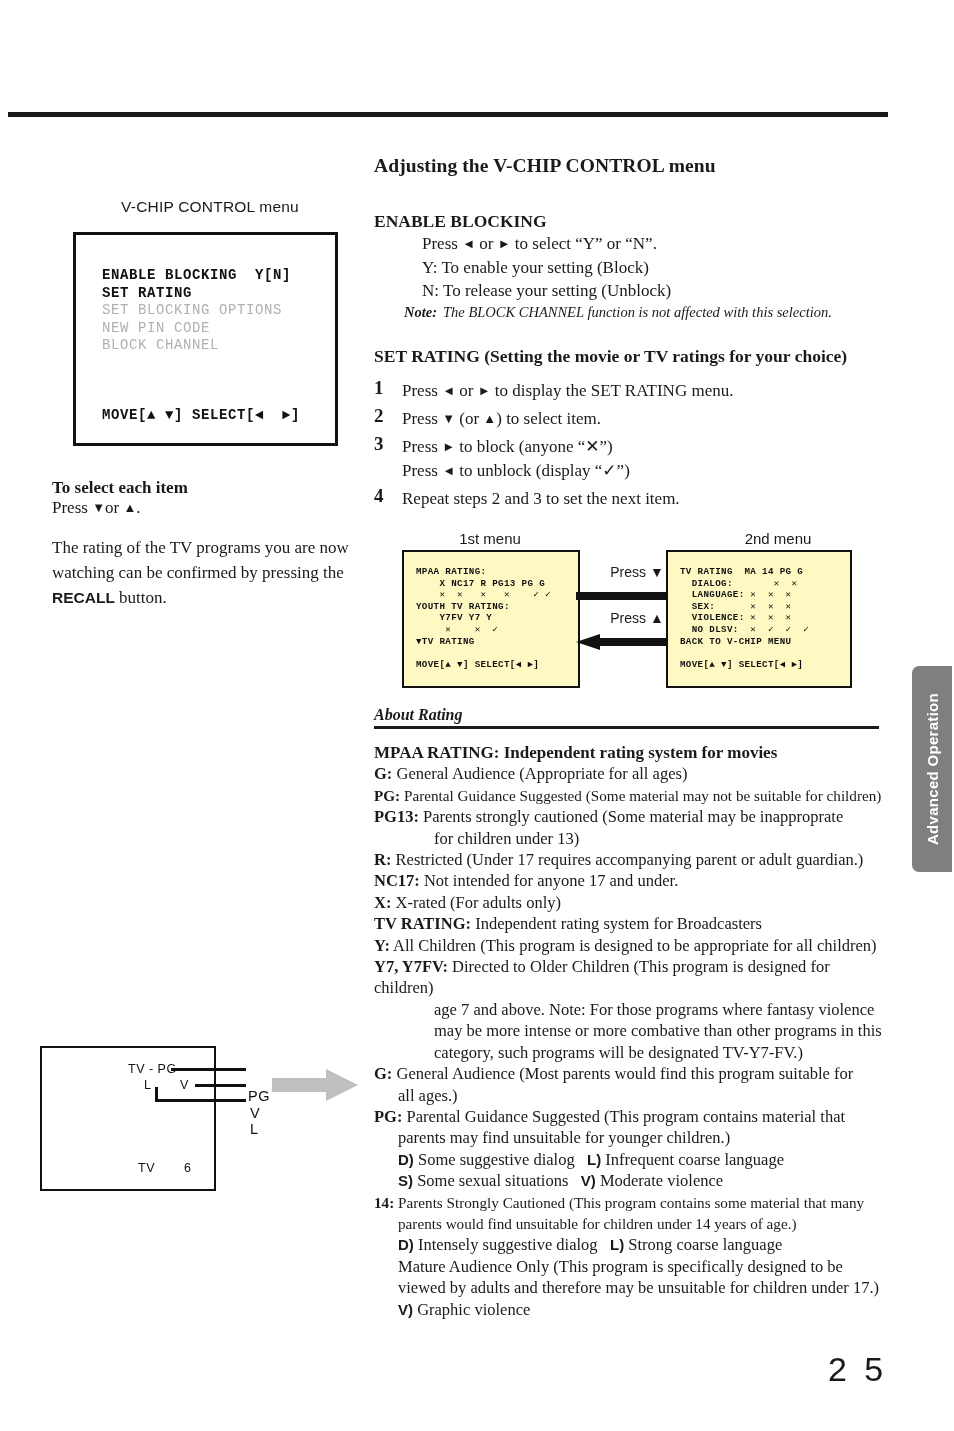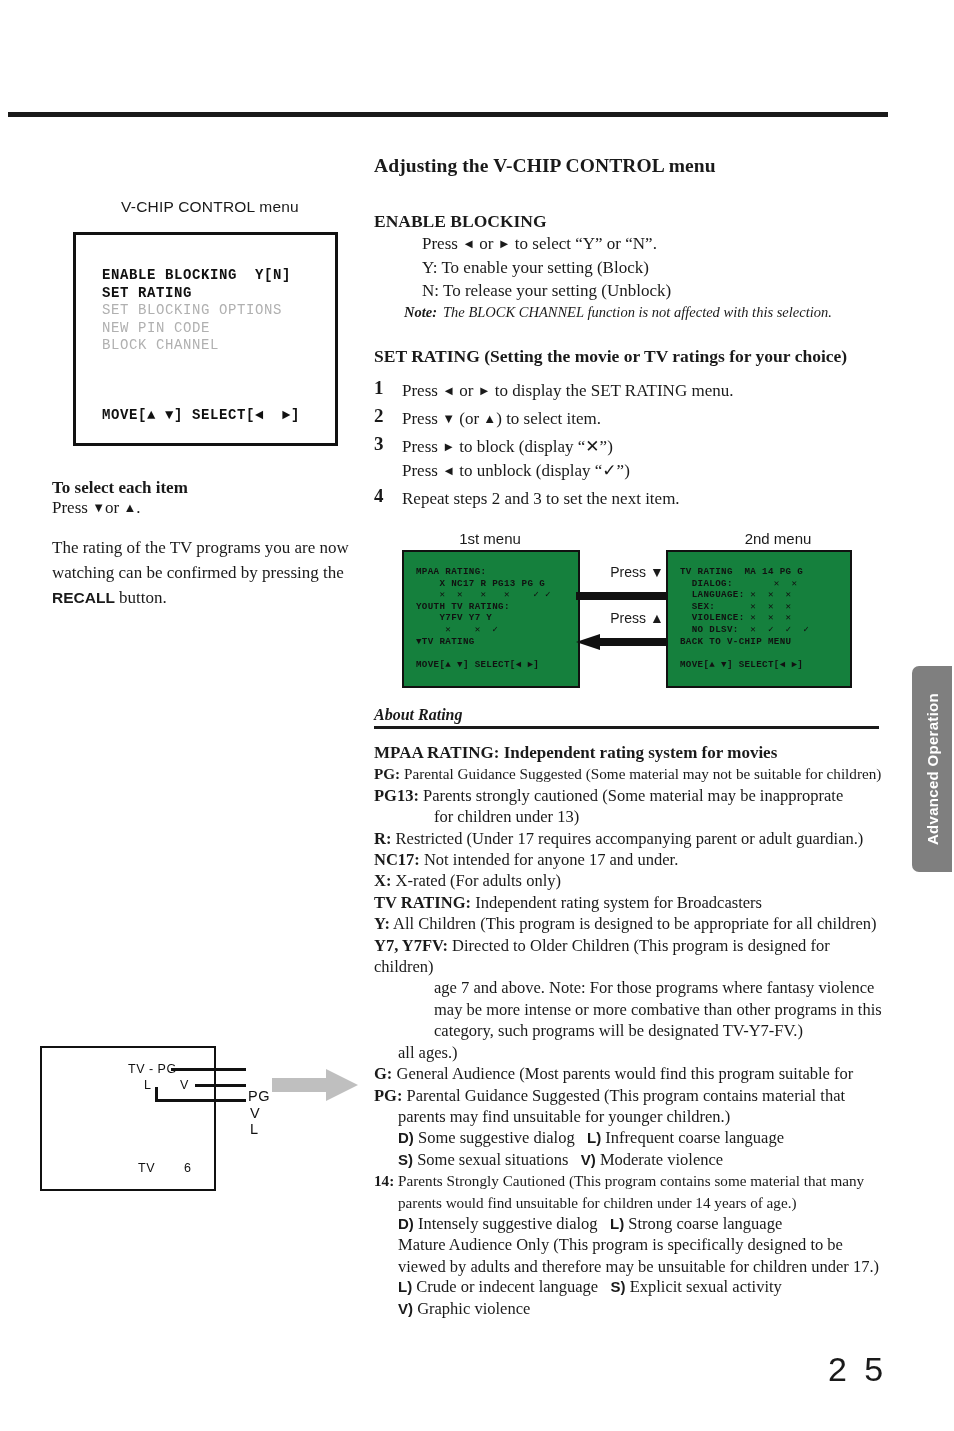--- a/index.html
+++ b/index.html
@@ -44,21 +44,21 @@
   .note b{font-style:italic;font-weight:bold;}
   .note .txt{display:inline-block;vertical-align:top;width:392px;margin-left:6px;}
 
   ol.steps{list-style:none;margin:12px 0 0 0;padding:0;}
   ol.steps li{position:relative;padding-left:28px;font-size:17px;line-height:24px;margin-bottom:4px;}
   ol.steps li .num{position:absolute;left:0;top:-3px;font-size:19px;font-weight:bold;}
 
   
   #menus{position:absolute;left:400px;top:530px;width:470px;height:160px;}
   .menu-cap{position:absolute;font-family:"Liberation Sans",sans-serif;font-size:15px;text-align:center;}
-  .menu-box{position:absolute;border:2.5px solid #111;box-sizing:border-box;background:#15803d;}
+  .menu-box{position:absolute;border:2.5px solid #111;box-sizing:border-box;background:#fef9c3;}
   .menu-box .ln{font-family:"Liberation Mono",monospace;font-size:9.2px;line-height:11.6px;letter-spacing:.35px;white-space:pre;color:#111;font-weight:600;}
   .press-lbl{position:absolute;font-family:"Liberation Sans",sans-serif;font-size:14px;}
 
   
   #about-head{position:absolute;left:374px;top:706px;font-size:16px;font-weight:bold;font-style:italic;}
   #about-rule{position:absolute;left:374px;top:726px;width:505px;height:2.5px;background:#1a1a1a;}
   #about-body{position:absolute;left:374px;top:742px;width:512px;font-size:16.5px;line-height:21.4px;}
   #about-body .row{margin-bottom:0px;}
   #about-body .small{font-size:15.2px;}
   #about-body b{font-weight:bold;}
@@ -143,21 +143,21 @@
     <li>
       <span class="num">1</span>
       <span>Press  </span><span class="tri">◄</span><span> or </span><span class="tri">►</span><span>  to display the SET RATING menu.</span>
     </li>
     <li>
       <span class="num">2</span>
       <span>Press </span><span class="tri">▼</span><span>  (or </span><span class="tri">▲</span><span>) to select item.</span>
     </li>
     <li>
       <span class="num">3</span>
-      <span>Press </span><span class="tri">►</span><span> to block (display “✕”)</span><br>
+      <span>Press </span><span class="tri">►</span><span> to block (anyone “✕”)</span><br>
       <span>Press </span><span class="tri">◄</span><span> to unblock (display “✓”)</span>
     </li>
     <li>
       <span class="num">4</span>
       <span>Repeat steps 2 and 3 to set the next item.</span>
     </li>
   </ol>
 </div>
 
 <div id="menus">
@@ -200,44 +200,44 @@
       <div class="ln">MOVE[▲ ▼] SELECT[◄ ►]</div>
     </div>
   </div>
 </div>
 
 <div id="about-head">About Rating</div>
 <div id="about-rule"></div>
 <div id="about-body">
   <div class="row b" style="font-size:17px;">MPAA RATING: Independent rating system for movies</div>
   <div id="about-entries">
+      <div class="row"><b>G:</b><span> General Audience (Appropriate for all ages)</span></div>
       <div class="row small"><b>PG:</b><span> Parental Guidance Suggested (Some material may not be suitable for children)</span></div>
       <div class="row"><b>PG13:</b><span> Parents strongly cautioned (Some material may be inapproprate</span></div>
       <div class="row" style="margin-left: 60px;"><span>for  children under 13)</span></div>
       <div class="row"><b>R:</b><span> Restricted (Under 17 requires accompanying parent or adult guardian.)</span></div>
       <div class="row"><b>NC17:</b><span> Not intended for anyone 17 and under.</span></div>
       <div class="row"><b>X:</b><span> X-rated (For adults only)</span></div>
       <div class="row"><b>TV RATING:</b><span> Independent rating system for Broadcasters</span></div>
       <div class="row"><b>Y:</b><span> All Children (This program is designed to be appropriate for all children)</span></div>
       <div class="row"><b>Y7, Y7FV:</b><span> Directed to Older Children (This program is designed for children)</span></div>
       <div class="row" style="margin-left: 60px;"><span>age 7 and above. Note: For those programs where fantasy violence</span></div>
       <div class="row" style="margin-left: 60px;"><span>may be more intense or more combative than other programs in this</span></div>
       <div class="row" style="margin-left: 60px;"><span>category, such programs will be designated TV-Y7-FV.)</span></div>
+      <div class="row"><b>G:</b><span> General Audience (Most parents would find this program suitable for</span></div>
       <div class="row" style="margin-left: 24px;"><span>all ages.)</span></div>
-      <div class="row"><b>G:</b><span> General Audience (Most parents would find this program suitable for</span></div>
       <div class="row"><b>PG:</b><span> Parental Guidance Suggested (This program contains material that</span></div>
       <div class="row" style="margin-left: 24px;"><span>parents may find unsuitable for younger children.)</span></div>
       <div class="row" style="margin-left: 24px;"><span class="sans-b">D)</span><span> Some suggestive dialog&nbsp;&nbsp; </span><span class="sans-b">L)</span><span> Infrequent coarse language</span></div>
       <div class="row" style="margin-left: 24px;"><span class="sans-b">S)</span><span> Some sexual situations&nbsp;&nbsp; </span><span class="sans-b">V)</span><span> Moderate violence</span></div>
       <div class="row small"><b>14:</b><span> Parents Strongly Cautioned (This program contains some material that many</span></div>
       <div class="row small" style="margin-left: 24px;"><span>parents would find unsuitable for children under 14 years of age.)</span></div>
       <div class="row" style="margin-left: 24px;"><span class="sans-b">D)</span><span> Intensely suggestive dialog&nbsp;&nbsp; </span><span class="sans-b">L)</span><span> Strong coarse language</span></div>
       <div class="row" style="margin-left: 24px;"><span>Mature Audience Only (This program is specifically designed to be</span></div>
       <div class="row" style="margin-left: 24px;"><span>viewed by adults and therefore may be unsuitable for children under 17.)</span></div>
-      <div class="row" style="margin-left: 24px; margin-top: -1px;"><span class="sans-b">L)</span><span> Crude or indecent language&nbsp;&nbsp; </span><span class="sans-b">S)</span><span> Explicit sexual activity</span></div>
       <div class="row" style="margin-left: 24px;"><span class="sans-b">V)</span><span> Graphic violence</span></div>
     </div>
 </div>
 
 <div class="abs" id="side-tab">
   <span>Advanced Operation</span>
 </div>
 
 <div class="abs" id="page-num">2 5</div>
 

